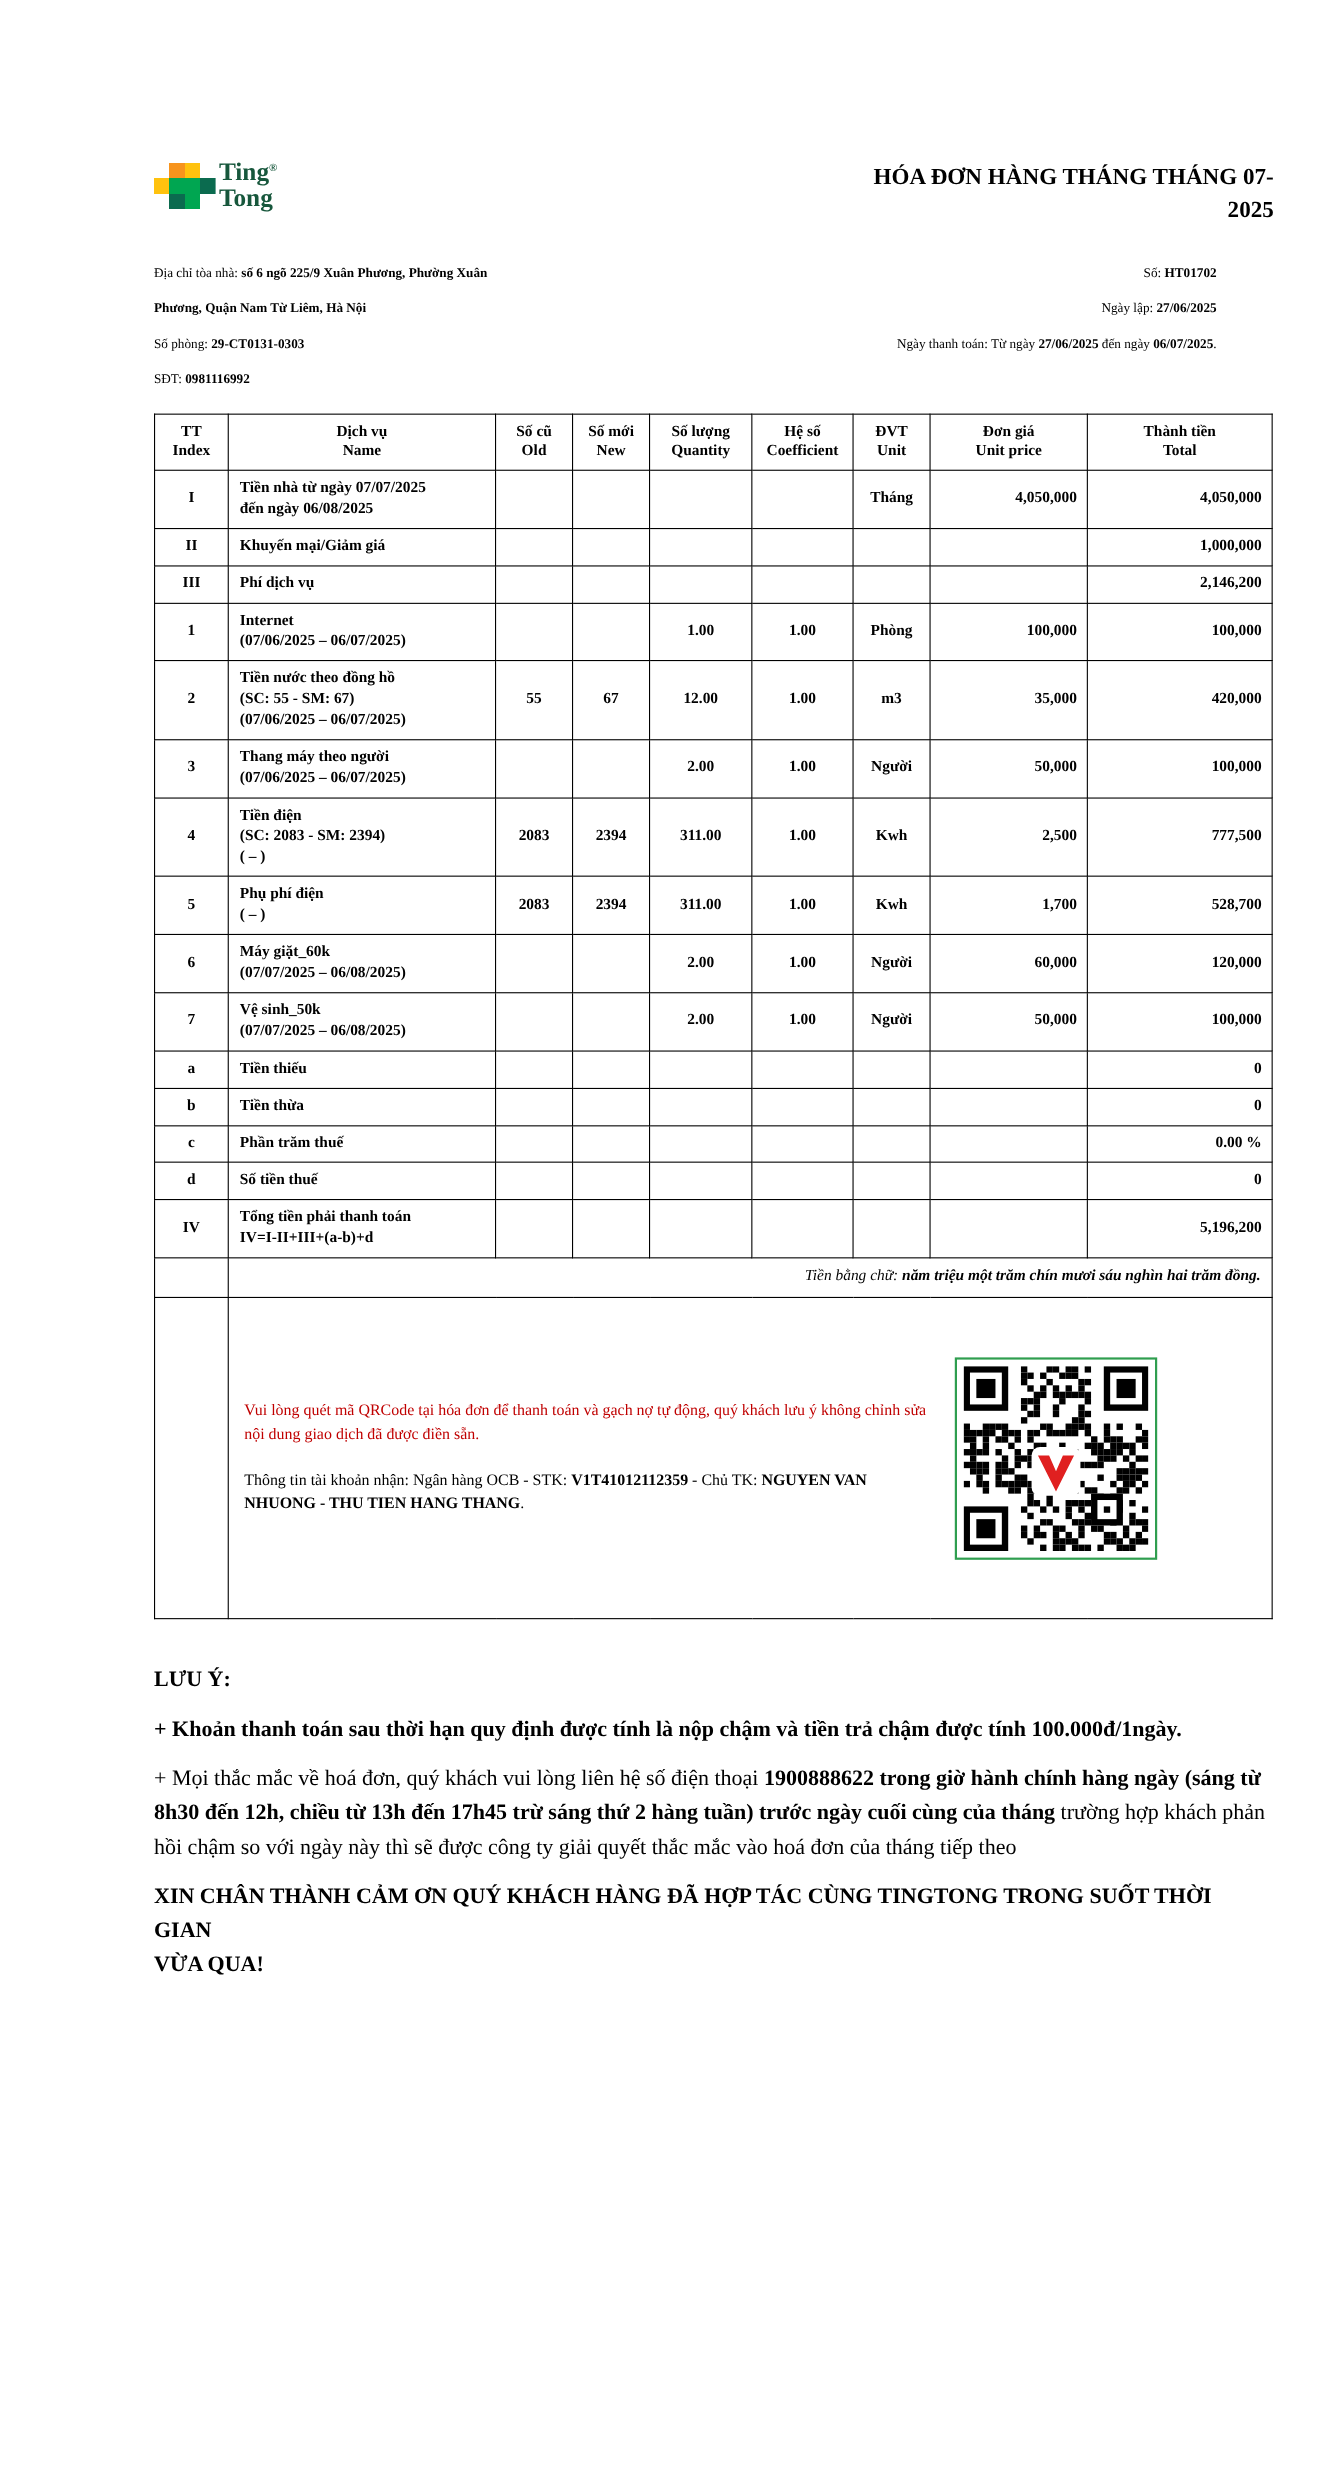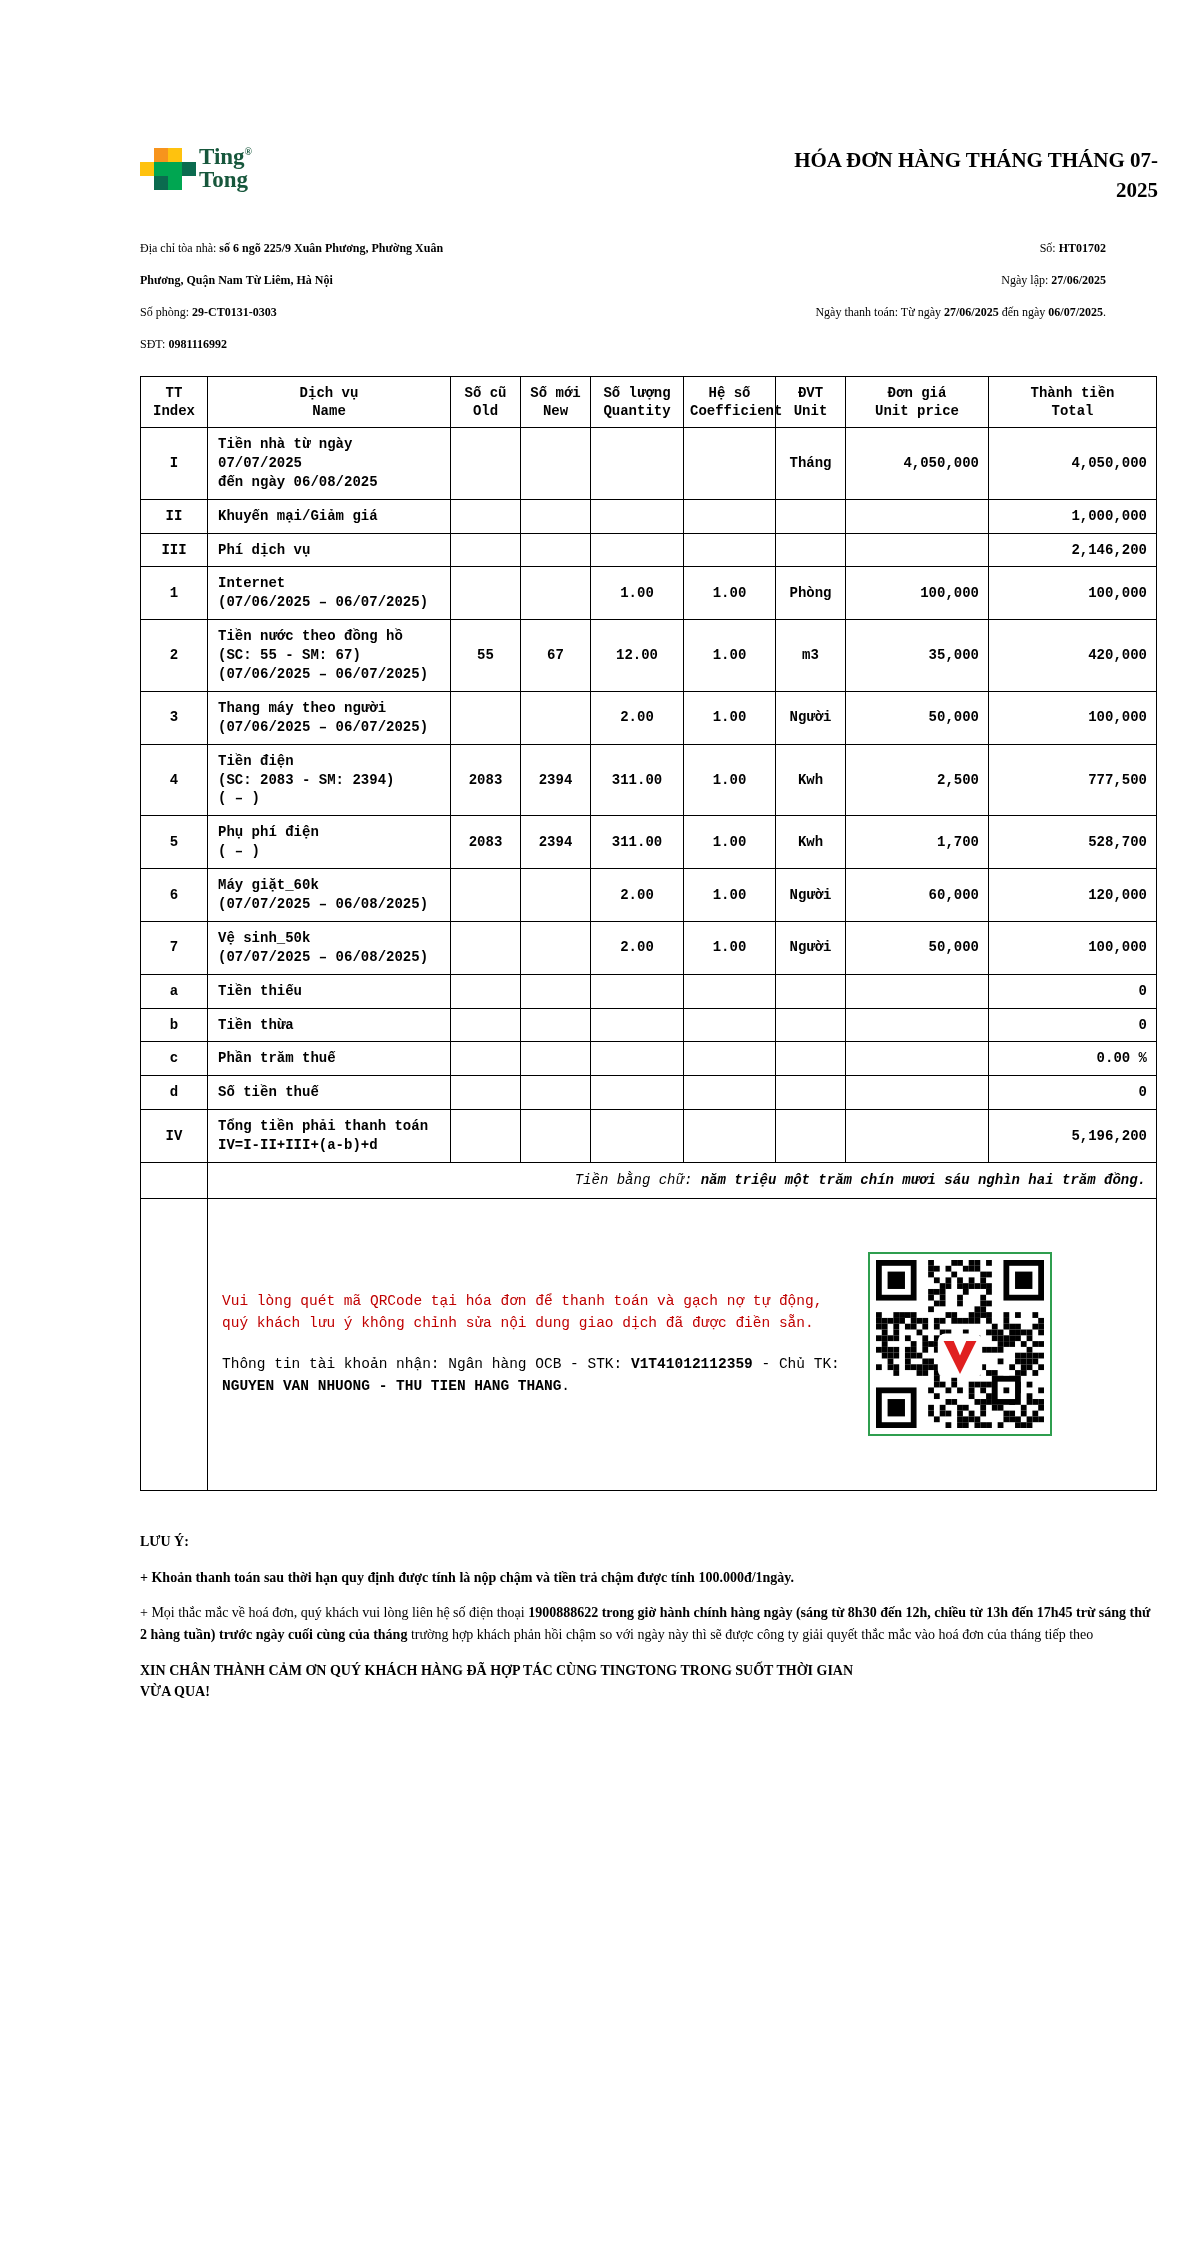--- a/index.html
+++ b/index.html
@@ -18,41 +18,41 @@
   .title { width: 460px; text-align: right; font-size: 21px; font-weight: bold; line-height: 1.42; white-space: pre-line; }
 
   
   .info { display: flex; justify-content: space-between; margin-top: 26px; font-size: 12px; }
   .info .line { line-height: 32px; }
   .info-left { width: 600px; }
   .info-right { text-align: right; padding-right: 52px; white-space: nowrap; }
   .pre { white-space: pre-line; }
 
   
-  table.inv { width: 948px; table-layout: fixed; border-collapse: collapse; margin-top: 16px; font-size: 14px; font-family: Liberation Mono, monospace; }
+  table.inv { width: 948px; table-layout: fixed; border-collapse: collapse; margin-top: 16px; font-size: 14px; }
   .inv th, .inv td { border: 1px solid #000; padding: 7px 6px; font-weight: bold; vertical-align: middle; }
   .inv th { text-align: center; white-space: pre-line; line-height: 1.3; }
   .inv td { line-height: 1.35; }
   td.col-0, th.col-0 { text-align: center; }
   td.col-1 { text-align: left; white-space: pre-line; padding-left: 10px; }
   td.col-2, td.col-3, td.col-4, td.col-5, td.col-6 { text-align: center; }
   td.col-7, td.col-8 { text-align: right; padding-right: 9px; }
 
   td.words { font-weight: normal; text-align: right; padding: 8px 10px; font-style: italic; }
   td.words b { font-weight: bold; }
 
   td.qr-cell { font-weight: normal; height: 292px; padding: 16px 104px 16px 14px; }
   .qr-flex { display: flex; align-items: center; justify-content: space-between; gap: 24px; }
   .pay-text { width: 620px; font-size: 14.5px; line-height: 1.5; }
   .warning { color: var(--warning-red, #c00000); margin-bottom: 20px; }
   .account b { font-weight: bold; }
   .qr-frame { border: 2px solid var(--qr-border-green, #2f9e4f); background: #fff; padding: 6px; flex: none; font-size: 0; }
 
   
-  .footer { width: 1018px; margin-top: 40px; font-size: 14px; line-height: 1.55; }
+  .footer { width: 1018px; margin-top: 40px; font-size: 20px; line-height: 1.55; }
   .footer p { margin-bottom: 14px; }
   .bold { font-weight: bold; }
 </style>
 </head>
 <body>
 
 <div class="page">
 
   <header class="top">
     <div class="logo">

